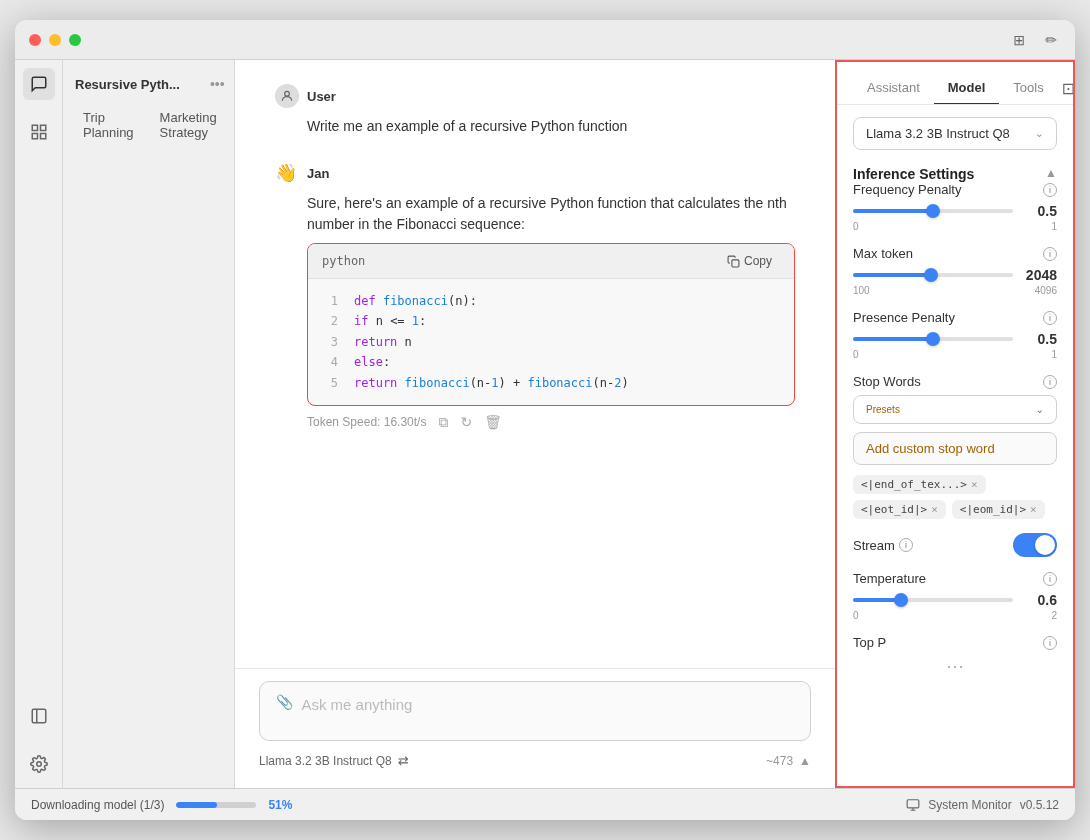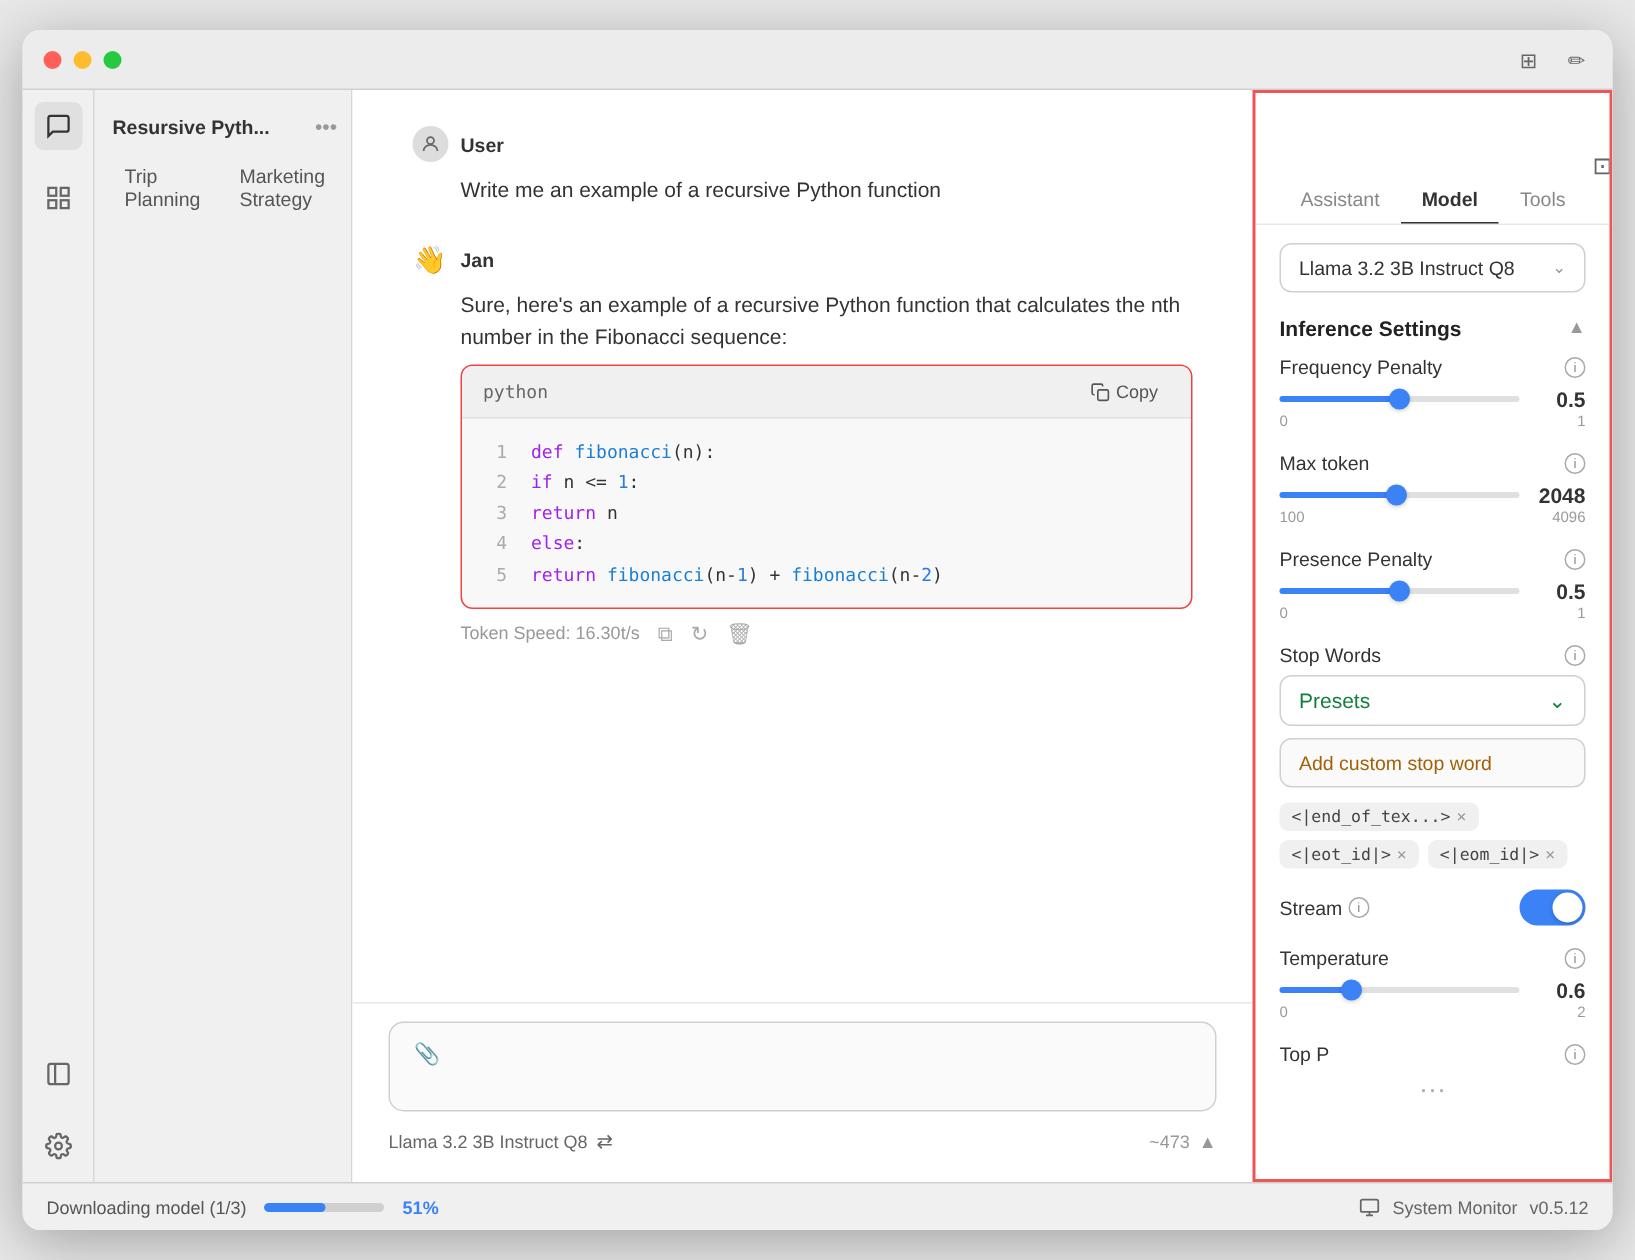--- a/index.html
+++ b/index.html
@@ -327,21 +327,20 @@
     .model-selector-arrow {
       color: #999;
       font-size: 11px;
     }
     .settings-section {
       margin-bottom: 16px;
     }
     .settings-section-header {
       display: flex;
       justify-content: space-between;
-      margin-bottom: 10px;
     }
     .settings-section-title {
       font-size: 14px;
       font-weight: 600;
       color: #222;
     }
     .settings-section-toggle {
       font-size: 12px;
       color: #999;
       cursor: pointer;
@@ -406,22 +405,22 @@
       font-size: 14px;
       font-weight: 600;
       color: #333;
       min-width: 36px;
       text-align: right;
     }
     .stop-words-dropdown {
       border: 1px solid #d0d0d0;
       border-radius: 8px;
       padding: 8px 12px;
-      font-size: 14px;
-      color: #15803d;
+      font-size: 10px;
+      color: #a16207;
       cursor: pointer;
       display: flex;
       align-items: center;
       justify-content: space-between;
       margin-bottom: 8px;
       text-align: center;
     }
     .stop-word-input {
       border: 1px solid #d0d0d0;
       border-radius: 8px;
@@ -661,37 +660,38 @@
             <span class="footer-action">⧉</span>
             <span class="footer-action">↻</span>
             <span class="footer-action">🗑</span>
           </div>
         </div>
       </div>
 
       <div class="chat-input-area">
         <div class="chat-input-box">
           <span style="color:#aaa;font-size:14px;">📎</span>
+          <span class="chat-input-placeholder">Ask me anything</span>
         </div>
         <div class="chat-input-footer">
           <div class="model-label">
             <span>Llama 3.2 3B Instruct Q8</span>
             <span class="model-icon">⇄</span>
           </div>
           <div style="display:flex;align-items:center;gap:6px;text-align:center;">
             <span class="token-count">~473</span>
             <span class="expand-icon">▲</span>
           </div>
         </div>
       </div>
     </div>
 
     <div class="right-panel">
       <div class="top-tabs-row">
-        <div class="panel-tabs" style="border-bottom:none;padding:0;gap:0;flex:1;margin-top:45px;">
+        <div class="panel-tabs" style="border-bottom:none;padding:0;gap:0;flex:1;">
           <div class="panel-tab">Assistant</div>
           <div class="panel-tab active">Model</div>
           <div class="panel-tab">Tools</div>
         </div>
         <div class="panel-top-icons">
           <span class="panel-top-icon">⊡</span>
 
         </div>
       </div>
       <div style="height:1px;background:#e8e8e8;margin:0 0 0 0;"></div>

